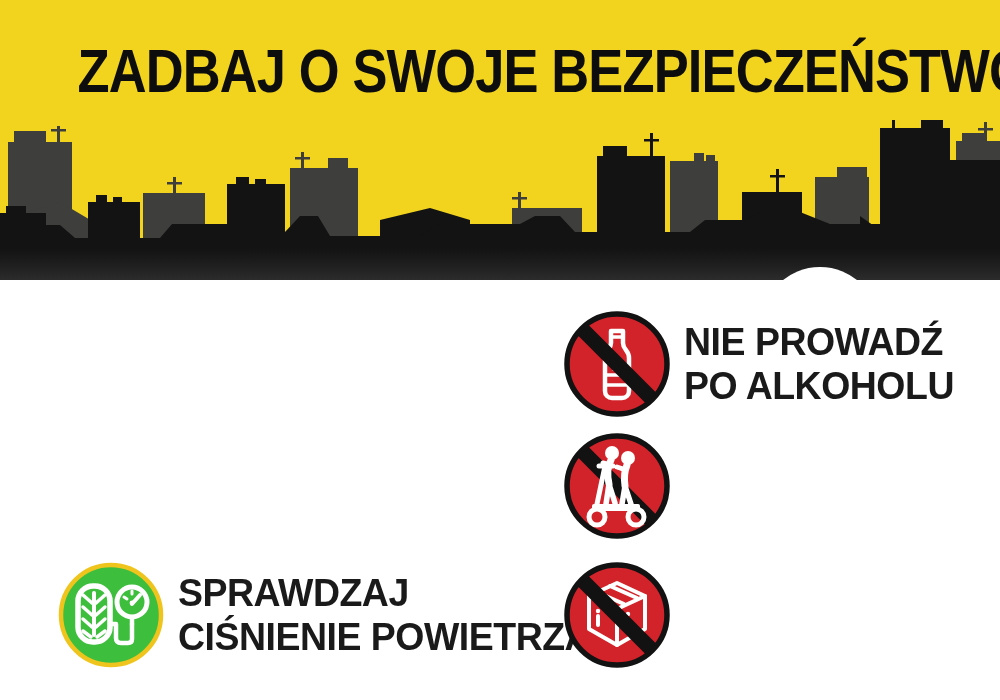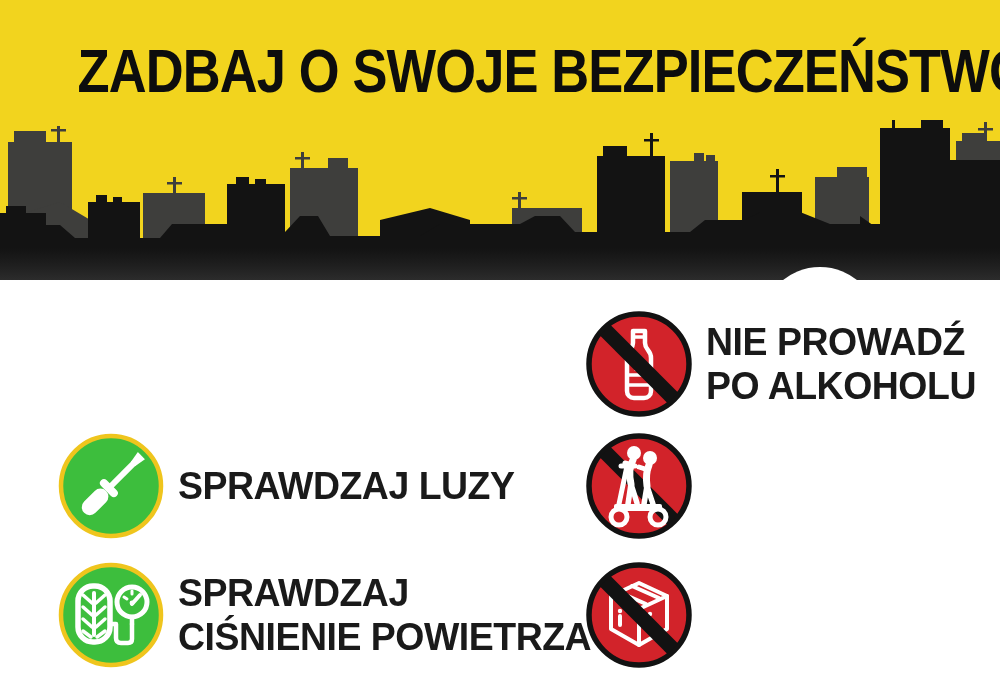--- a/index.html
+++ b/index.html
@@ -14,21 +14,21 @@
   .skyline{position:absolute;left:0;top:120px;width:1000px;height:160px;display:block;}
 
   
   .row{position:absolute;display:flex;align-items:center;gap:14px;}
   .badge{width:106px;height:106px;flex:0 0 auto;}
   .badge svg{display:block;width:106px;height:106px;}
   .label{font-size:39px;font-weight:700;color:#1a1a1a;line-height:1.13;letter-spacing:-0.5px;white-space:nowrap;}
   .label span{display:block;transform:scaleX(.96);transform-origin:left center;}
 
   .r1{top:311px;} .r2{top:433px;} .r3{top:562px;}
-  .colL{left:58px;} .colR{left:586px;}
+  .colL{left:58px;} .colR{left:564px;}
 </style>
 </head>
 <body>
 
 <div class="poster">
 
   <div class="header">
     <div class="title">
       <span class="title-inner">ZADBAJ O SWOJE BEZPIECZEŃSTWO</span>
     </div>
@@ -91,36 +91,20 @@
         <rect x="892" y="0" width="3" height="8"></rect>
         <rect x="950" y="40" width="50" height="120"></rect>
         <polygon points="0,160 0,105 60,105 75,118 160,118 172,104 232,104 232,112 285,112 300,96 318,96 330,116 420,116 440,104 520,104 535,96 560,96 575,112 690,112 705,100 745,100 760,92 800,92 830,104 1000,104 1000,160"></polygon>
       </g>
       <rect x="0" y="128" width="1000" height="32" fill="url(#fog)"></rect>
       <circle cx="820" cy="206" r="59" fill="#ffffff"></circle>
     </svg>
   </div>
 
 
-  <div class="row colL r2">
-    <div class="badge">
-      <svg viewBox="0 0 106 106">
-        <circle cx="53" cy="53" r="50" fill="#3DBE3D" stroke="#EFC51D" stroke-width="4.5"></circle>
-        <g transform="rotate(45 53 53)" fill="#ffffff">
-          <path d="M48 10 L58 10 L56 22 L50 22 Z"></path>
-          <rect x="50" y="20" width="6" height="33"></rect>
-          <rect x="42" y="52" width="22" height="8" rx="4"></rect>
-          <rect x="45" y="60" width="16" height="31" rx="8"></rect>
-        </g>
-      </svg>
-    </div>
-    <div class="label">
-      <span>SPRAWDZAJ LUZY</span>
-    </div>
-  </div>
 
   <div class="row colL r3">
     <div class="badge">
       <svg viewBox="0 0 106 106">
         <circle cx="53" cy="53" r="50" fill="#3DBE3D" stroke="#EFC51D" stroke-width="4.5"></circle>
         <g stroke="#ffffff" fill="none" stroke-linecap="round" stroke-linejoin="round">
           <rect x="20" y="24" width="32" height="56" rx="15" stroke-width="5.5"></rect>
           <path d="M36 31 V73" stroke-width="4"></path>
           <path d="M25 33 L34 41 M25 45 L34 53 M25 57 L34 65 M25 69 L33 75" stroke-width="3.5"></path>
           <path d="M47 33 L38 41 M47 45 L38 53 M47 57 L38 65 M47 69 L39 75" stroke-width="3.5"></path>

